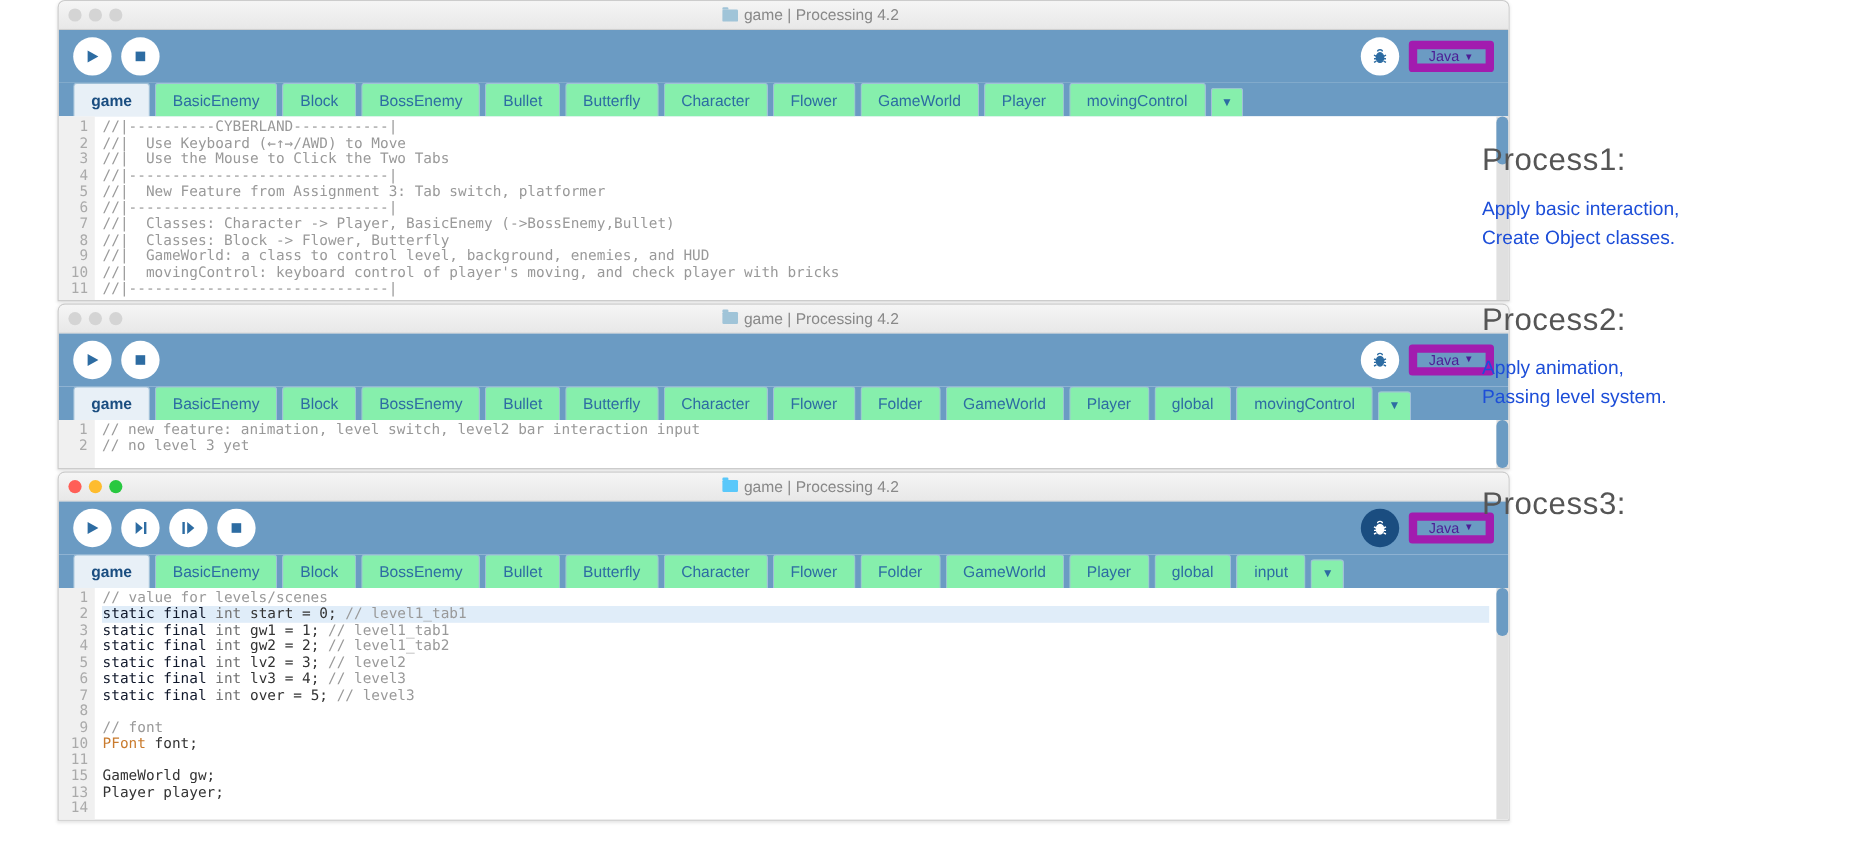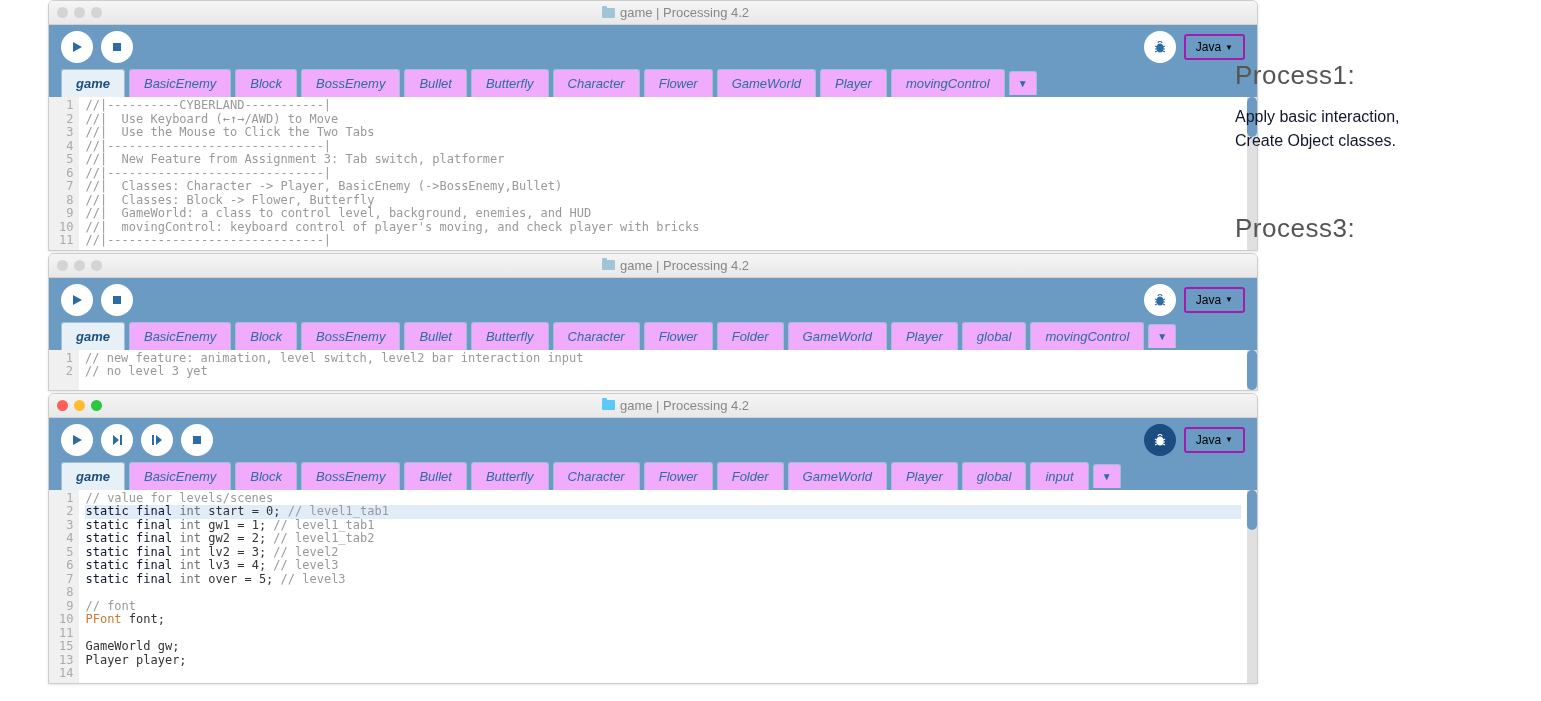--- a/index.html
+++ b/index.html
@@ -14,41 +14,41 @@
 .folder-icon { width: 13px; height: 10px; background: #a0c4d8; border-radius: 1px; position: relative; }
 .folder-icon.blue { background: #5ac8fa; }
 .folder-icon::before { content: ''; position: absolute; top: -2px; left: 0; width: 5px; height: 2px; background: inherit; border-radius: 1px 1px 0 0; }
 .toolbar { background: #6b9bc3; height: 44px; display: flex; align-items: center; padding: 0 12px; gap: 8px; }
 .btn-circle { width: 32px; height: 32px; border-radius: 50%; background: #fff; display: flex; align-items: center; justify-content: center; cursor: pointer; }
 .btn-circle svg { width: 14px; height: 14px; fill: #2d6ca2; }
 .toolbar .spacer { flex: 1; }
 .btn-debug { width: 32px; height: 32px; border-radius: 50%; background: #fff; display: flex; align-items: center; justify-content: center; cursor: pointer; }
 .btn-debug.dark { background: #1a4d80; }
 .btn-debug svg { width: 16px; height: 16px; }
-.mode { height: 26px; padding: 0 10px; border: 2px solid #a21caf; background: #6b9bc3; color: #000000; font-size: 12px; border-radius: 3px; display: flex; align-items: center; gap: 4px; cursor: pointer; }
+.mode { height: 26px; padding: 0 10px; border: 7px solid #a21caf; background: #6b9bc3; color: #4c1d95; font-size: 12px; border-radius: 3px; display: flex; align-items: center; gap: 4px; cursor: pointer; }
 .mode::after { content: '▼'; font-size: 8px; }
-.tabbar { background: #6b9bc3; display: flex; gap: 4px; padding: 0 12px; align-items: center; font-style: italic; }
-.tab { padding: 6px 14px; background: #f0abfc; color: #2d6ca2; font-size: 13px; border-radius: 3px 3px 0 0; cursor: pointer; border: 1px solid #a0c0d8; border-bottom: none; }
+.tabbar { background: #6b9bc3; display: flex; gap: 4px; padding: 0 12px; align-items: flex-end; }
+.tab { padding: 6px 14px; background: #86efac; color: #2d6ca2; font-size: 13px; border-radius: 3px 3px 0 0; cursor: pointer; border: 1px solid #a0c0d8; border-bottom: none; }
 .tab.active { background: #e8f0f7; color: #1a4d80; font-weight: 600; }
 .tab.chevron { padding: 6px 8px; font-size: 10px; }
 .editor { display: flex; background: #fff; font-family: "Menlo","Consolas",monospace; font-size: 12px; line-height: 13.5px; position: relative; }
 .gutter { background: #f0f0f0; color: #aaa; text-align: right; padding: 2px 6px 2px 10px; user-select: none; min-width: 30px; }
 .code { padding: 2px 6px; white-space: pre; color: #333; flex: 1; }
 .code .cm { color: #999; text-align: right; }
 .code .kw { color: #0f172a; }
 .code .ty { color: #737373; }
 .code .cl { color: #c97b2e; }
 .hl { background: #e0edf9; display: inline-block; width: 100%; }
 .scroll { width: 10px; background: #e0e0e0; }
 .scroll .thumb { background: #6b9bc3; width: 100%; height: 40px; border-radius: 5px; }
 .side { position: absolute; left: 1235px; top: 0; width: 290px; color: #444; }
 .side h2 { font-size: 26px; font-weight: 400; color: #555; margin-bottom: 14px; font-family: "Helvetica Neue",sans-serif; letter-spacing: 0.5px; }
-.side p { font-size: 16px; line-height: 1.5; color: #0f172a; font-family: "Helvetica Neue",sans-serif; }
+.side p { font-size: 16px; line-height: 1.5; color: #1d4ed8; font-family: "Helvetica Neue",sans-serif; }
 .block { margin-bottom: 40px; }
-.block1 { margin-top: 60px; }
+.block1 { margin-top: 118px; }
 .block2 { margin-top: 40px; }
 .block3 { margin-top: 60px; }
 </style>
 </head>
 <body>
 
 <div class="windows" id="windows">
     <div class="win">
       <div class="titlebar">
         <div class="tl">
@@ -272,16 +272,21 @@
         </div>
       </div>
     </div>
   </div>
 <div class="side" id="side">
     <div class="block block1">
       <h2>Process1:</h2>
       <p style="white-space: pre-line;">Apply basic interaction,
 Create Object classes.</p>
     </div>
+    <div class="block block2">
+      <h2>Process2:</h2>
+      <p style="white-space: pre-line;">Apply animation,
+Passing level system.</p>
+    </div>
     <div class="block block3">
       <h2>Process3:</h2>
     </div>
   </div>
 
 </body></html>

